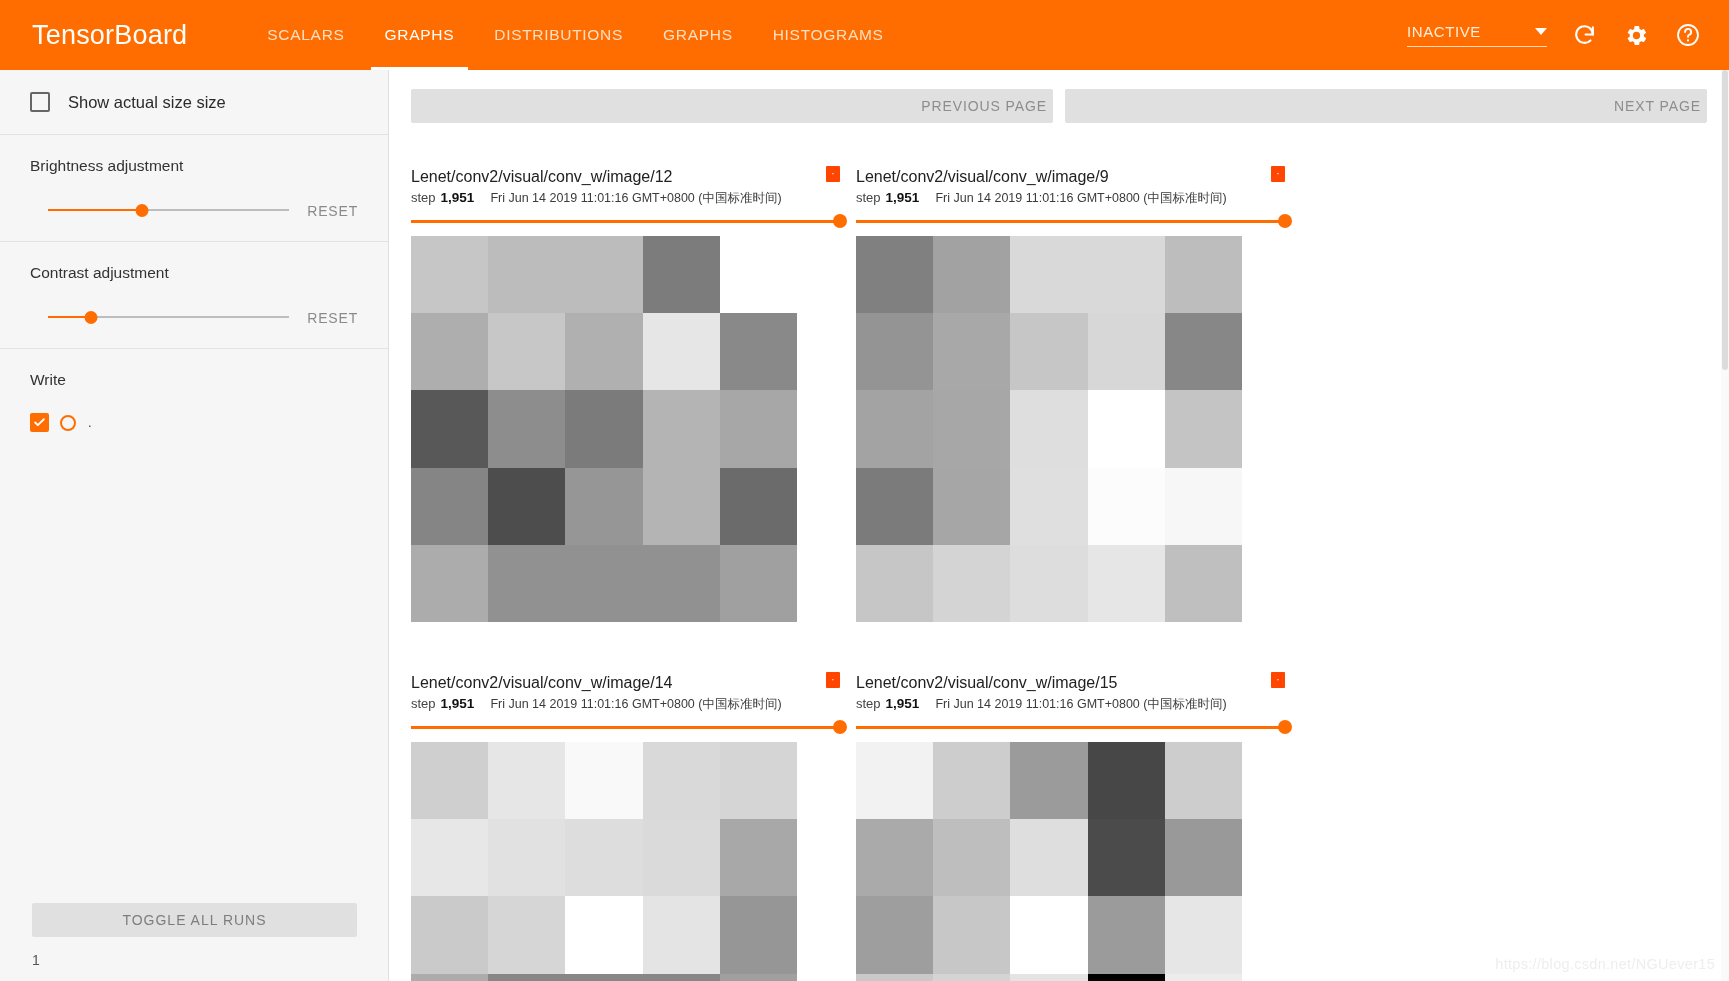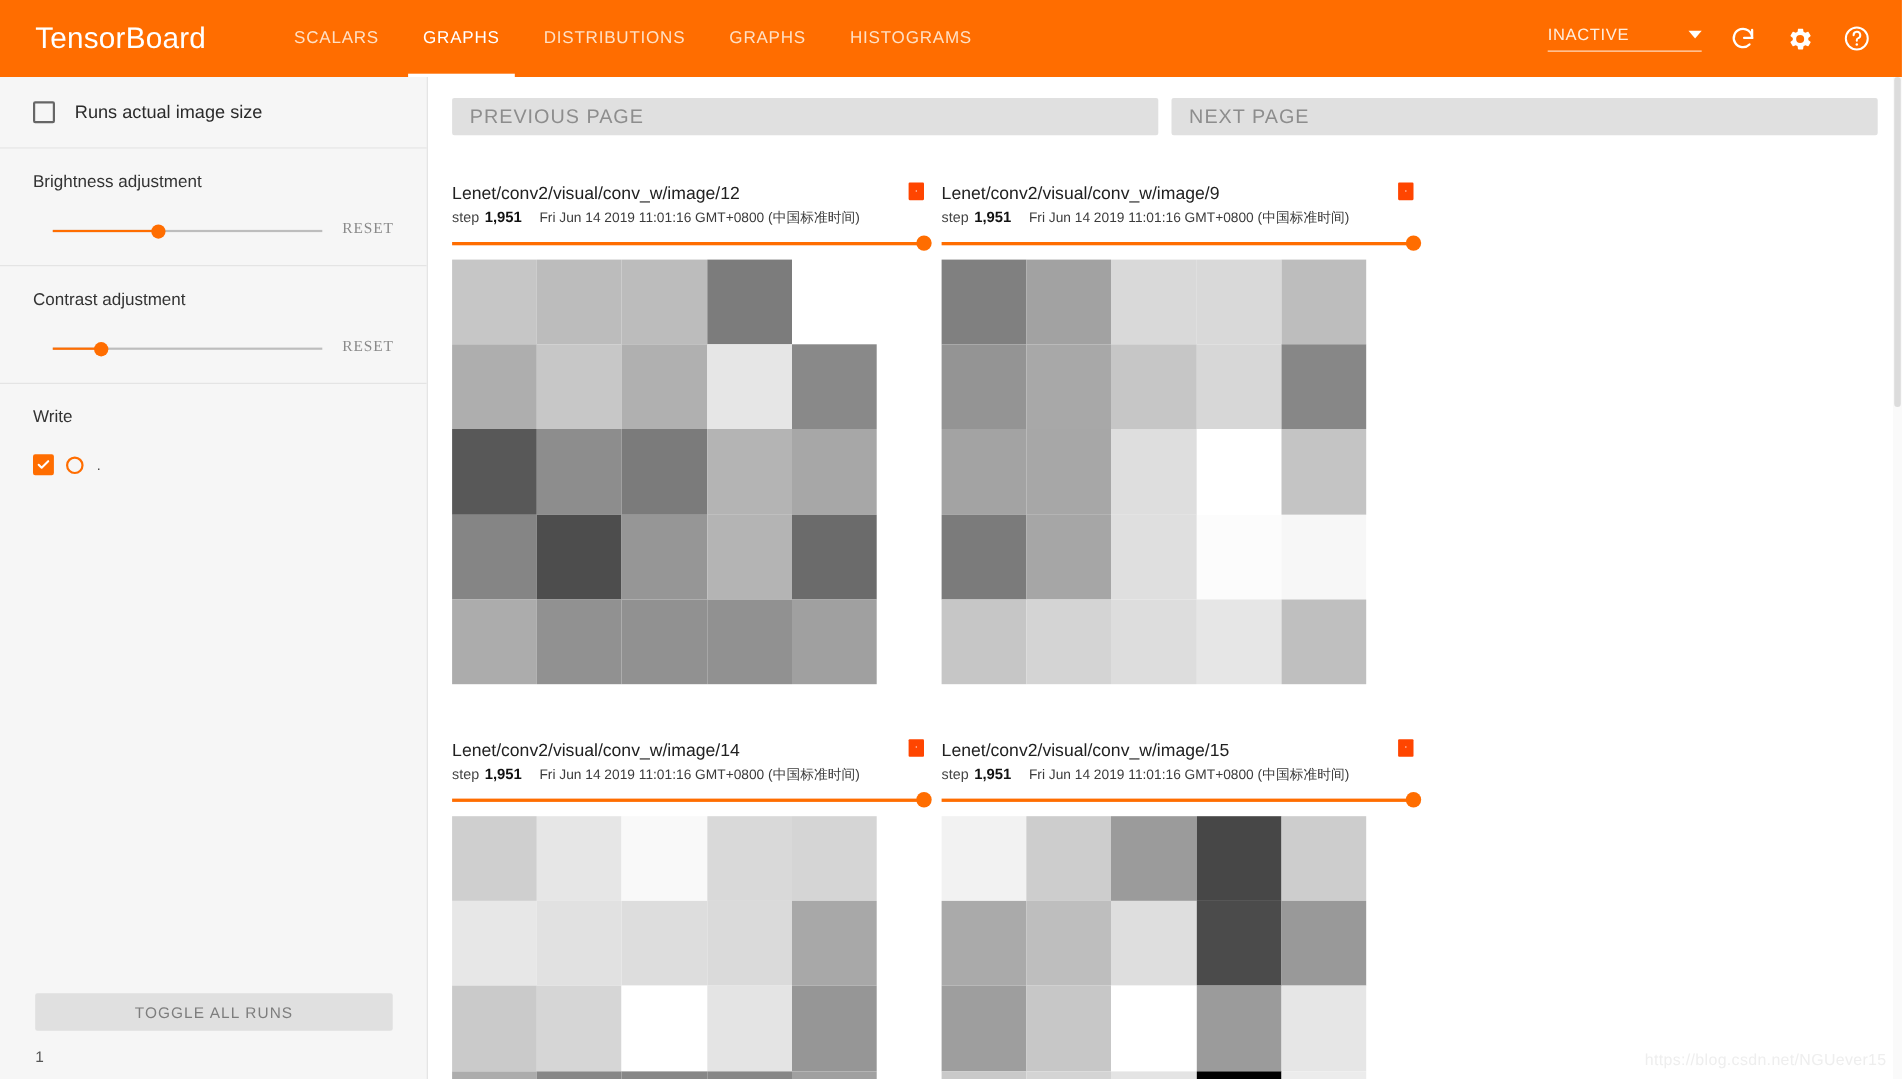--- a/index.html
+++ b/index.html
@@ -56,21 +56,21 @@
     background:#f6f6f6; border-right:1px solid #e0e0e0; overflow:hidden;
   }
   .sb-section { border-bottom:1px solid #e3e3e3; padding:22px 30px 22px 30px; }
   .sb-row { display:flex; align-items:center; }
   .cbx {
     width:20px; height:20px; border:2px solid #666; border-radius:2px; background:transparent;
     flex:0 0 auto; cursor:pointer;
   }
   .cbx-label { font-size:16.5px; color:#2b2b2b; margin-left:18px; }
   .sb-title { font-size:15.5px; color:#333; margin:0 0 26px 0; }
-  .slider-wrap { display:flex; align-items:flex-start;font-family:Liberation Serif, serif; }
+  .slider-wrap { display:flex; align-items:flex-end; }
   .slider {
     position:relative; flex:1 1 auto; height:18px; margin-right:18px; cursor:pointer;
   }
   .slider .track {
     position:absolute; left:18px; right:0; top:8px; height:2px; background:#bdbdbd;
   }
   .slider .fill {
     position:absolute; left:18px; top:8px; height:2px; background:#ff6d00;
   }
   .slider .knob {
@@ -105,22 +105,22 @@
   .sb-footnum { position:absolute; left:32px; bottom:13px; font-size:14px; color:#555; }
 
   
   .main {
     position:absolute; left:389px; top:70px; width:1340px; height:911px;
     background:#fff; overflow:hidden;
   }
   .pagebar { display:flex; gap:12px; padding:19px 22px 0 22px; }
   .pagebtn {
     height:34px; flex:1 1 0; background:#e0e0e0; border:0; border-radius:2px;
-    font-family:"Liberation Sans", sans-serif; font-size:18px; letter-spacing:.9px;
-    color:#8d8d8d; text-align:left; padding-left:16px; cursor:pointer;
+    font-family:"Liberation Sans", sans-serif; font-size:14px; letter-spacing:.9px;
+    color:#8d8d8d; text-align:right; padding-left:16px; cursor:pointer;
   }
   .cards { display:flex; flex-wrap:wrap; padding:13px 22px 0 22px; gap:0 16px; }
   .card { width:429px;margin-top:32px; }
   .card-head { position:relative; }
   .card-title { font-size:16px; color:#212121; white-space:nowrap; }
   .card-sub { display:flex; align-items:baseline; margin-top:4px; white-space:nowrap; }
   .step-word { font-size:13px; color:#444; }
   .step-val { font-size:13.5px; color:#111; font-weight:bold; margin-left:5px; }
   .stamp { font-size:12.5px; color:#3b3b3b; margin-left:16px; }
   .card-badge {
@@ -192,21 +192,21 @@
         </svg>
       </div>
     </div>
   </div>
 
   <div class="sidebar">
 
     <div class="sb-section">
       <div class="sb-row">
         <span class="cbx"></span>
-        <span class="cbx-label">Runs actual image size</span>
+        <span class="cbx-label">Show actual size size</span>
       </div>
     </div>
 
     <div class="sb-section">
       <div class="sb-title">Brightness adjustment</div>
       <div class="slider-wrap">
         <div class="slider">
           <div class="track"></div>
           <div class="fill" id="br-fill" style="width: calc(39% - 7.02px);"></div>
           <div class="knob" id="br-knob" style="left: calc(39% + 10.98px);"></div>

